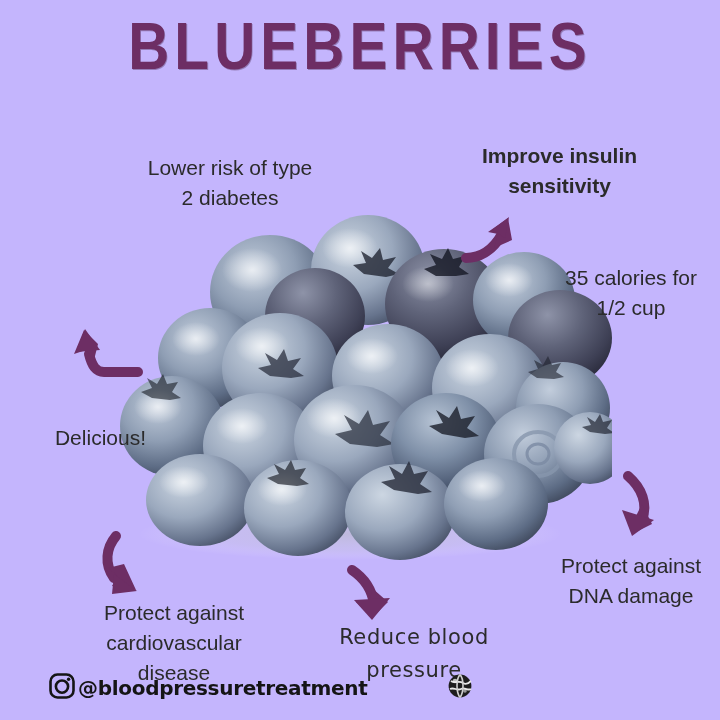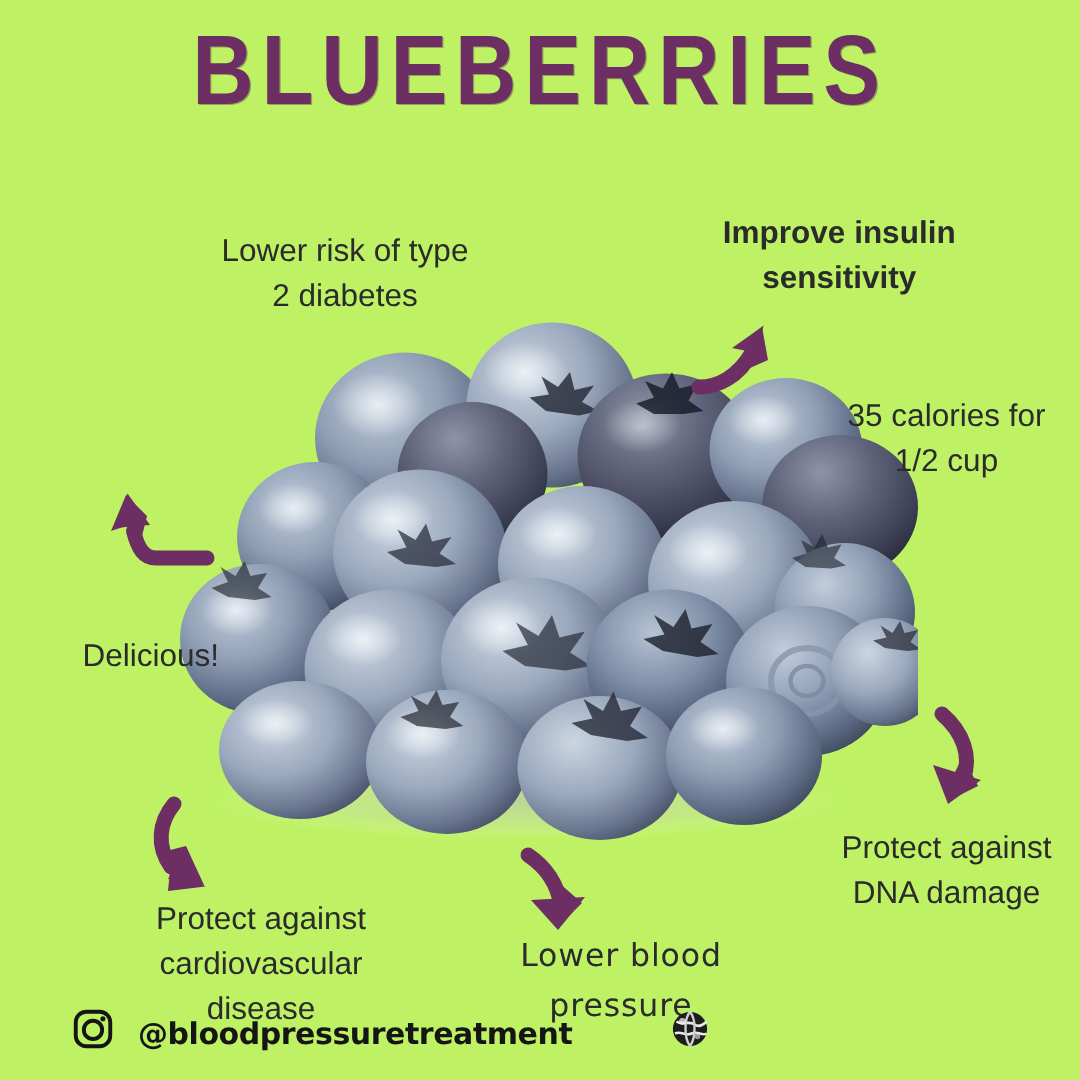--- a/index.html
+++ b/index.html
@@ -4,21 +4,21 @@
 <style>
   html, body {
     margin: 0;
     padding: 0;
     background: #ffffff;
   }
   #poster {
     position: relative;
     width: 720px;
     height: 720px;
-    background: #bef264;
+    background: #c4b5fd;
     overflow: hidden;
     font-family: "Liberation Sans", sans-serif;
     -webkit-font-smoothing: antialiased;
   }
 
   
   #title {
     position: absolute;
     top: 8px;
     left: 0;
@@ -74,21 +74,21 @@
     position: absolute;
     left: 0;
     bottom: 6px;
     width: 720px;
     height: 46px;
   }
   .handle-group {
     position: absolute;
     display: flex;
     align-items: center;
-    gap: 16px;
+    gap: 2px;
     top: 4px;
   }
   #ig-group  { left: 48px; }
   #web-group { left: 446px; }
   .handle-text {
     font-family: "DejaVu Sans", sans-serif;
     font-weight: 700;
     font-size: 20px;
     color: #151515;
     letter-spacing: -0.3px;
@@ -216,21 +216,21 @@
 
   <div class="fact" style="left:6px; top:423px; width:140px; text-align:right;">Delicious!</div>
 
   <div class="fact" style="left:541px; top:551px; width:180px;">Protect against
 DNA damage</div>
 
   <div class="fact" style="left:62px; top:598px; width:224px;">Protect against
 cardiovascular
 disease</div>
 
-  <div class="fact rounded" style="left:317px; top:621px; width:194px;">Lower blood
+  <div class="fact rounded" style="left:317px; top:621px; width:194px;">Reduce blood
 pressure</div>
 
   <div class="arrow" style="left:462px; top:208px;">
     <svg width="72" height="58" viewBox="0 0 72 58">
       <path d="M4 50 C16 50 30 44 40 26" stroke="#6d2e64" stroke-width="10" fill="none" stroke-linecap="round"></path>
       <path d="M46 10 L26 24 L36 26 L32 40 L50 32 Z" fill="#6d2e64"></path>
       <path d="M47 9 L43 30 L30 22 Z" fill="#6d2e64"></path>
     </svg>
   </div>
 

